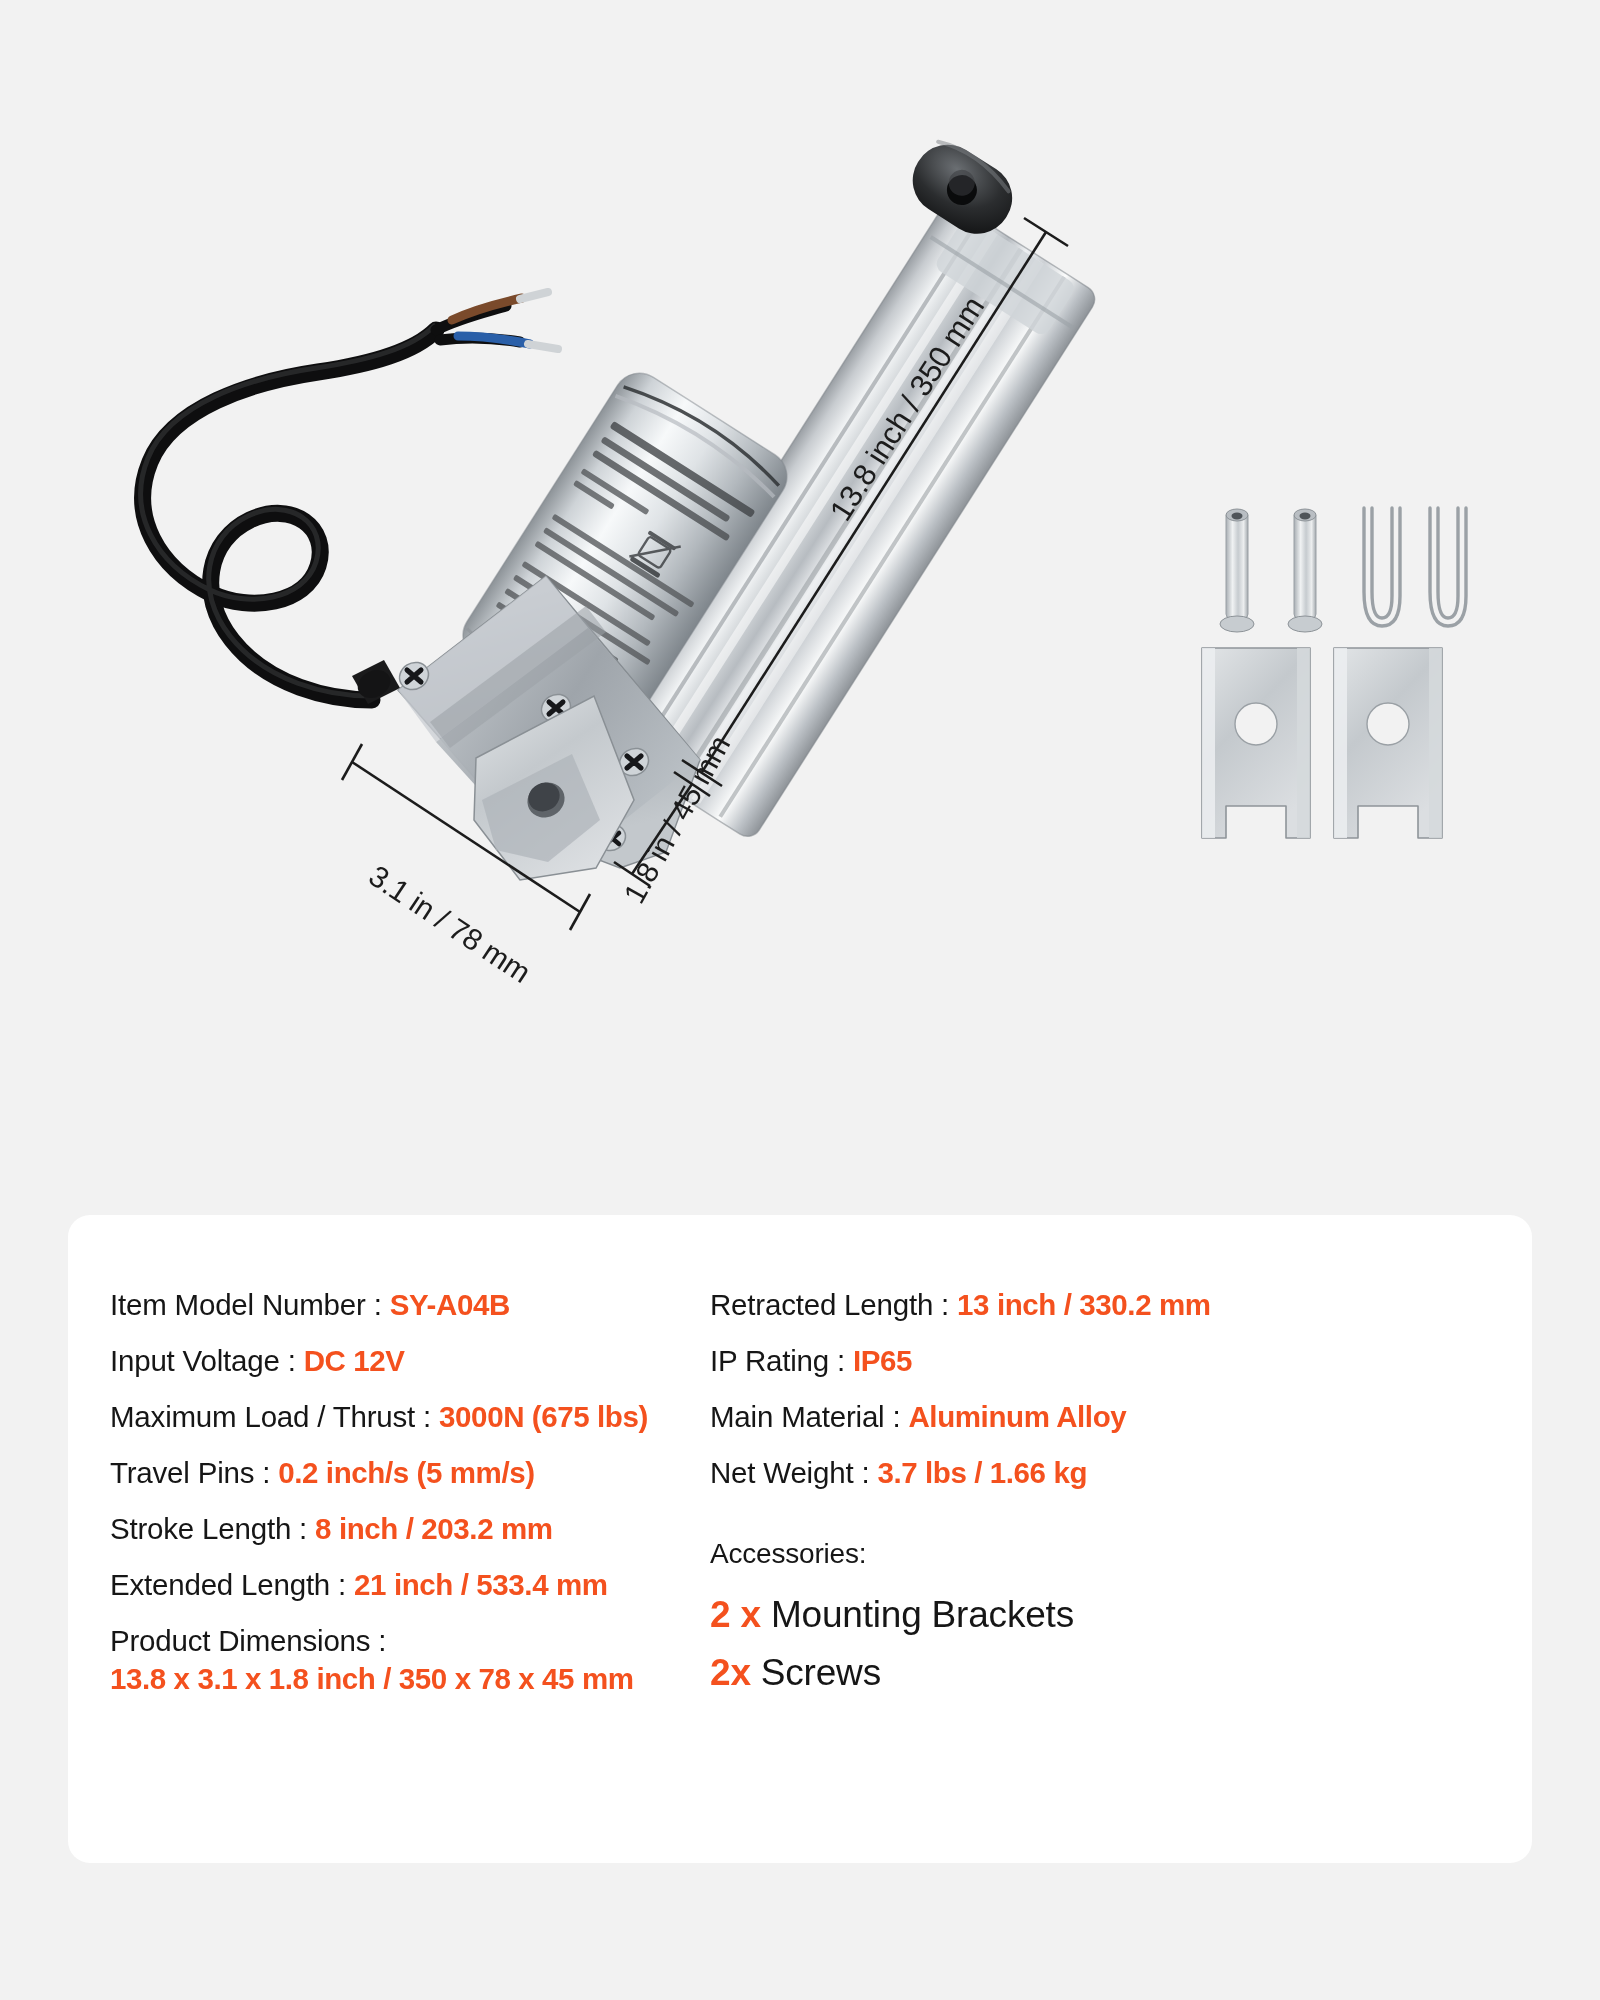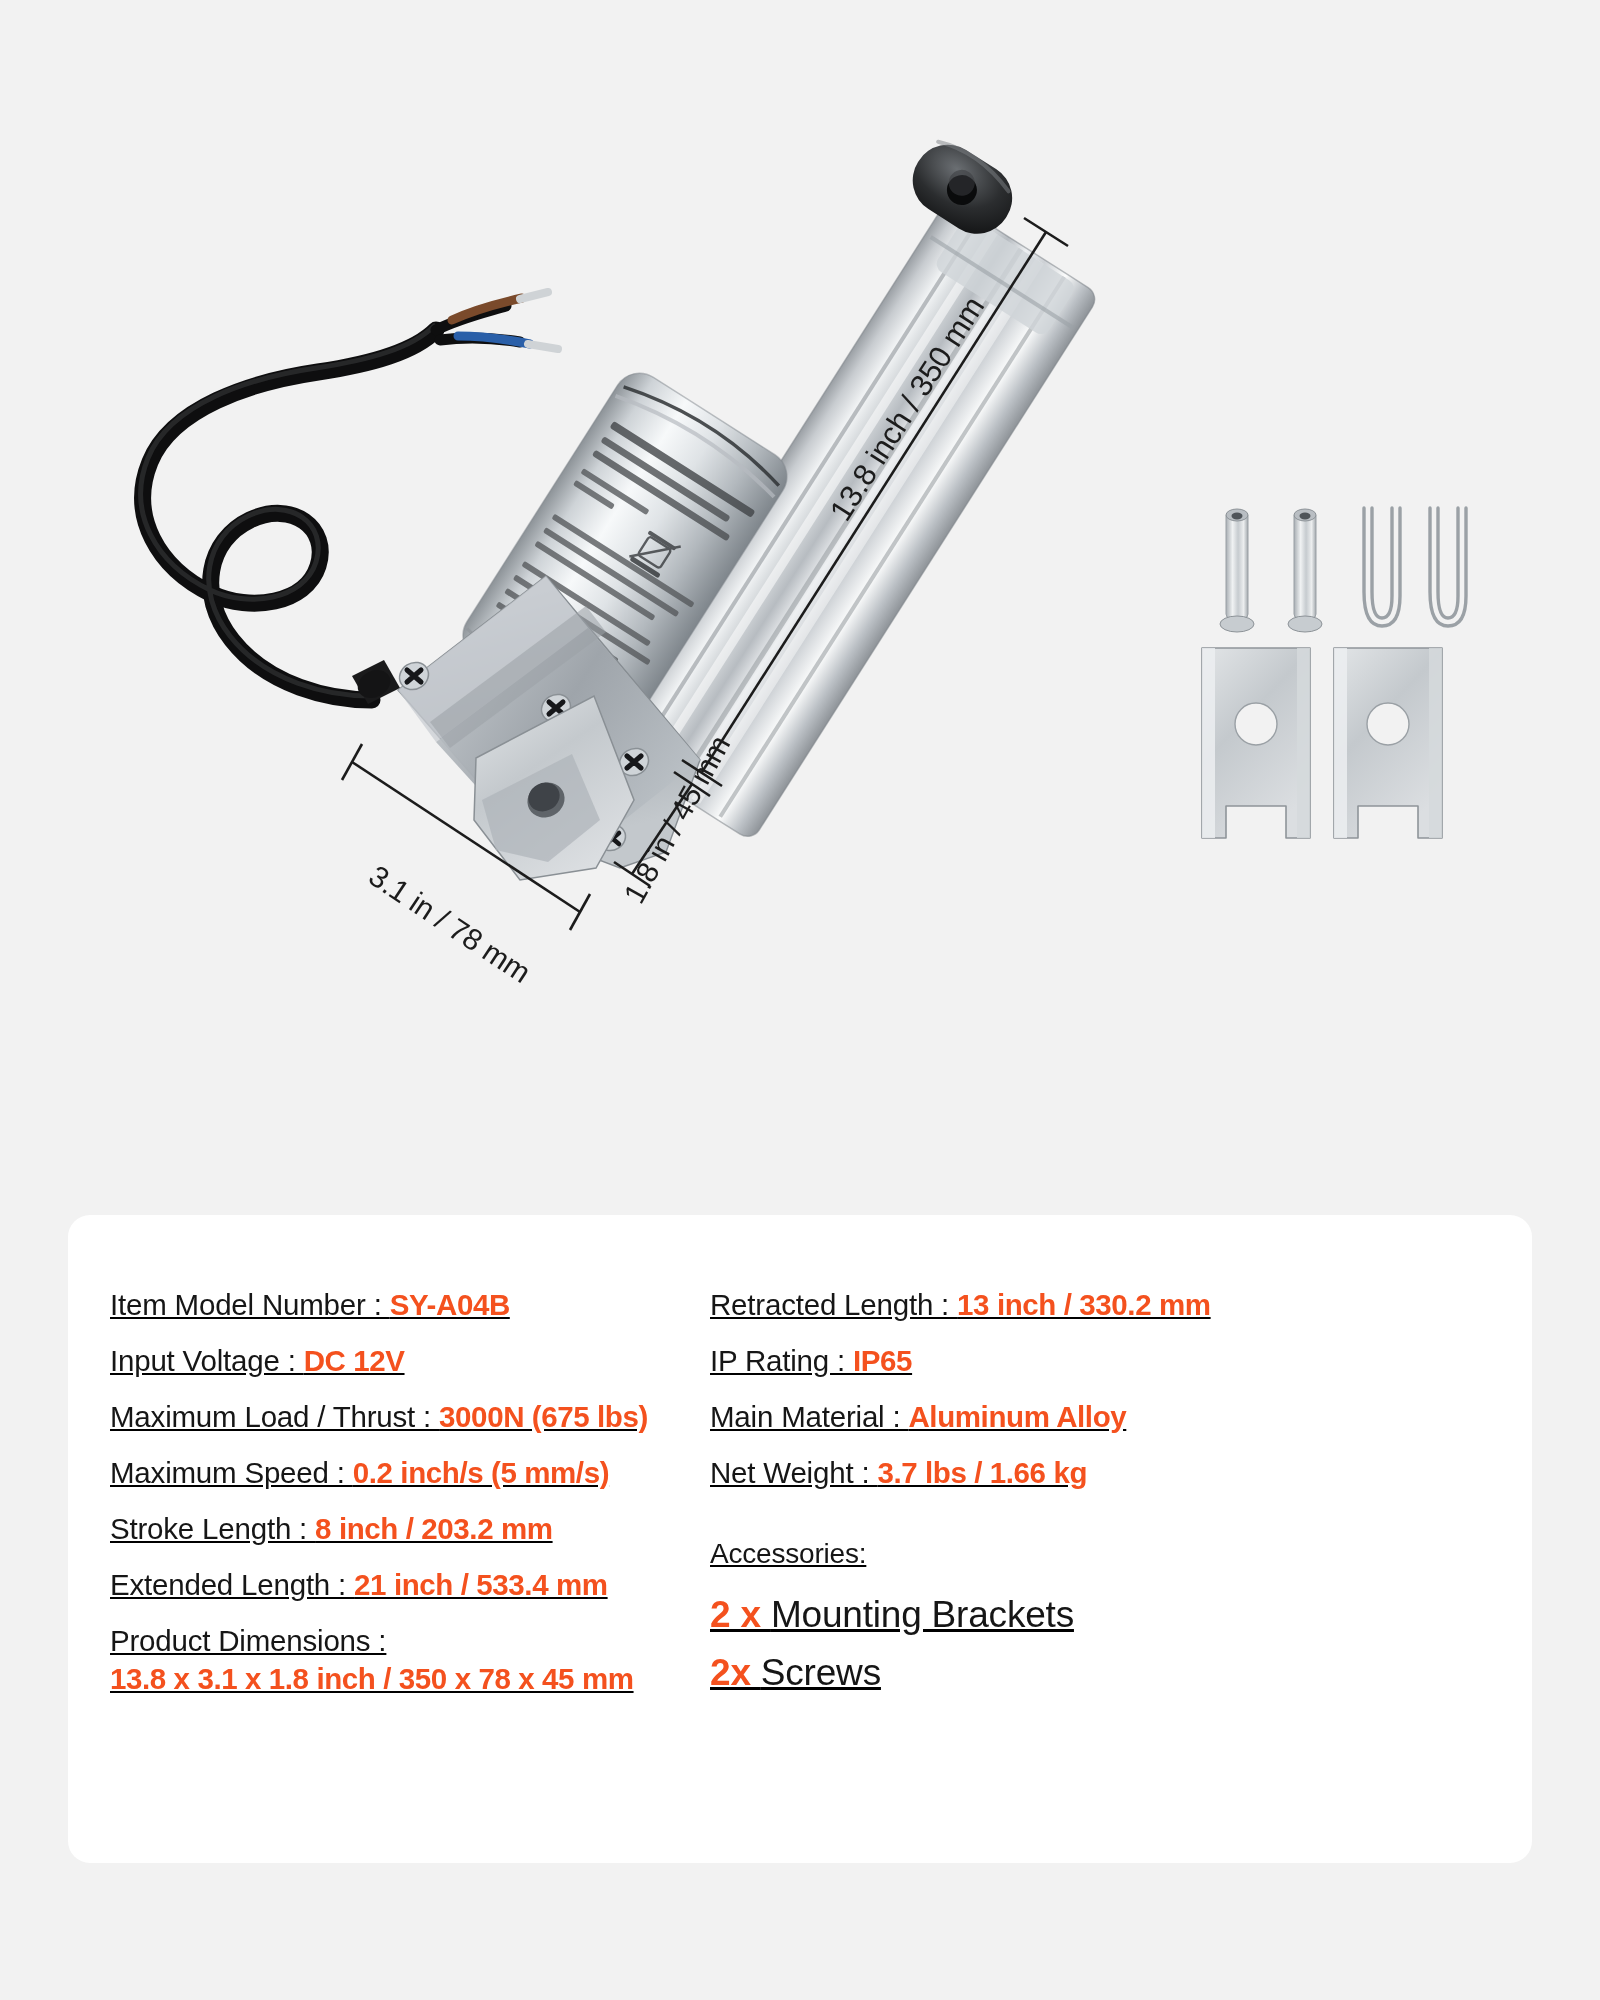--- a/index.html
+++ b/index.html
@@ -62,21 +62,20 @@
     height: 648px;
     background: #ffffff;
     border-radius: 22px;
     box-sizing: border-box;
   }
   #spec-columns {
     position: absolute;
     left: 0; top: 0;
     width: 100%; height: 100%;
     display: flex;
-    text-decoration: underline;
   }
   .spec-col {
     box-sizing: border-box;
     padding-top: 75px;
   }
   #spec-col-left { width: 625px; padding-left: 42px; }
   #spec-col-right { width: 839px; padding-left: 17px; }
 
   .spec-row {
     font-size: 29.5px;
@@ -368,21 +367,21 @@
       <div class="spec-row">
         <span class="spec-label">Item Model Number : </span><span class="spec-value">SY-A04B</span>
       </div>
       <div class="spec-row">
         <span class="spec-label">Input Voltage : </span><span class="spec-value">DC 12V</span>
       </div>
       <div class="spec-row">
         <span class="spec-label">Maximum Load / Thrust : </span><span class="spec-value"> 3000N (675 lbs)</span>
       </div>
       <div class="spec-row">
-        <span class="spec-label">Maximum Speed : </span><span class="spec-value">0.2 inch/s (5 mm/s)</span>
+        <span class="spec-label">Travel Pins : </span><span class="spec-value">0.2 inch/s (5 mm/s)</span>
       </div>
       <div class="spec-row">
         <span class="spec-label">Stroke Length : </span><span class="spec-value">8 inch / 203.2 mm</span>
       </div>
       <div class="spec-row">
         <span class="spec-label">Extended Length : </span><span class="spec-value">21 inch / 533.4 mm</span>
       </div>
       <div class="spec-row stacked">
         <span class="spec-label"> Product Dimensions :</span>
       </div>

